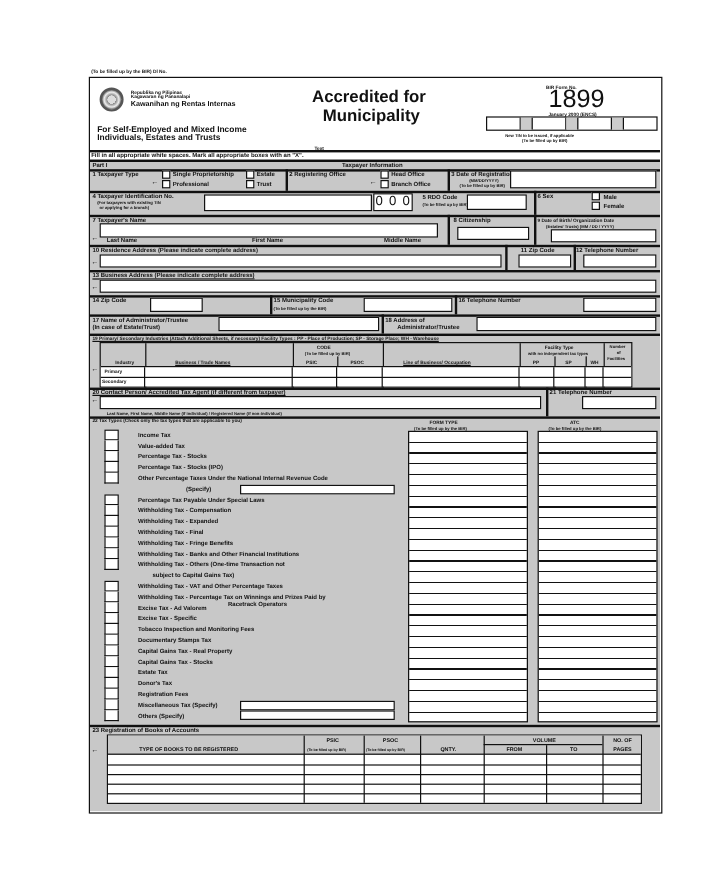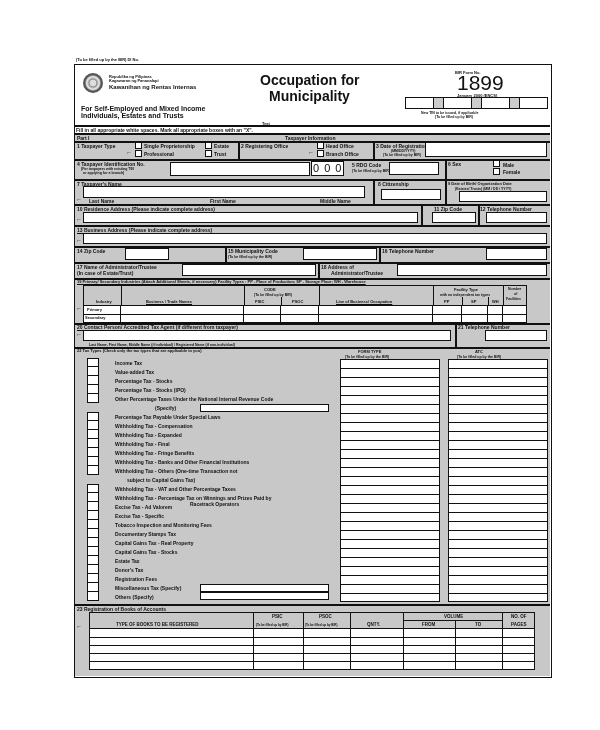--- a/index.html
+++ b/index.html
@@ -19,21 +19,21 @@
 <body>
 
 <div class="abs t" style="left:76px;top:57px;font-size:4px">(To be filled up by the BIR)    Dl  No.</div>
 
 <div id="form">
 
   <div class="abs" style="left:8px;top:8px;width:20px;height:20px;border-radius:50%;border:2px solid #555;background:radial-gradient(circle,#ddd 30%,#888 32%,#eee 55%,#777 70%)"></div>
   <div class="abs t" style="left:34px;top:10px;font-size:4px;line-height:4px">Republika ng Pilipinas</div>
   <div class="abs t" style="left:34px;top:14px;font-size:4px;line-height:4px">Kagawaran ng Pananalapi</div>
   <div class="abs t6" style="left:34px;top:19px">Kawanihan ng Rentas Internas</div>
-  <div class="abs" style="left:185px;top:7px;font-size:14px;font-weight:bold;white-space:nowrap">Occupation for</div>
+  <div class="abs" style="left:185px;top:7px;font-size:14px;font-weight:bold;white-space:nowrap">Accredited for</div>
   <div class="abs" style="left:194px;top:23px;font-size:14px;font-weight:bold;white-space:nowrap">Municipality</div>
   <div class="abs t6" style="left:6px;top:40px;font-size:7px;line-height:7px">For Self-Employed and Mixed Income</div>
   <div class="abs t6" style="left:6px;top:47px;font-size:7px;line-height:7px">Individuals, Estates and Trusts</div>
   <div class="abs t" style="left:187px;top:56px;font-size:4px">Text</div>
   <div class="abs t" style="left:380px;top:5px;font-size:4px">BIR Form No.</div>
   <div class="abs" style="left:382px;top:7px;font-size:21px;line-height:21px;letter-spacing:0px">1899</div>
   <div class="abs t" style="left:382px;top:28px;font-size:4px">January 2000 (ENCS)</div>
 
   <div class="abs" style="left:330px;top:32px;width:143px;height:12px;border:1px solid #111;display:flex">
     <div style="flex:3;border-right:1px solid #111"></div>

